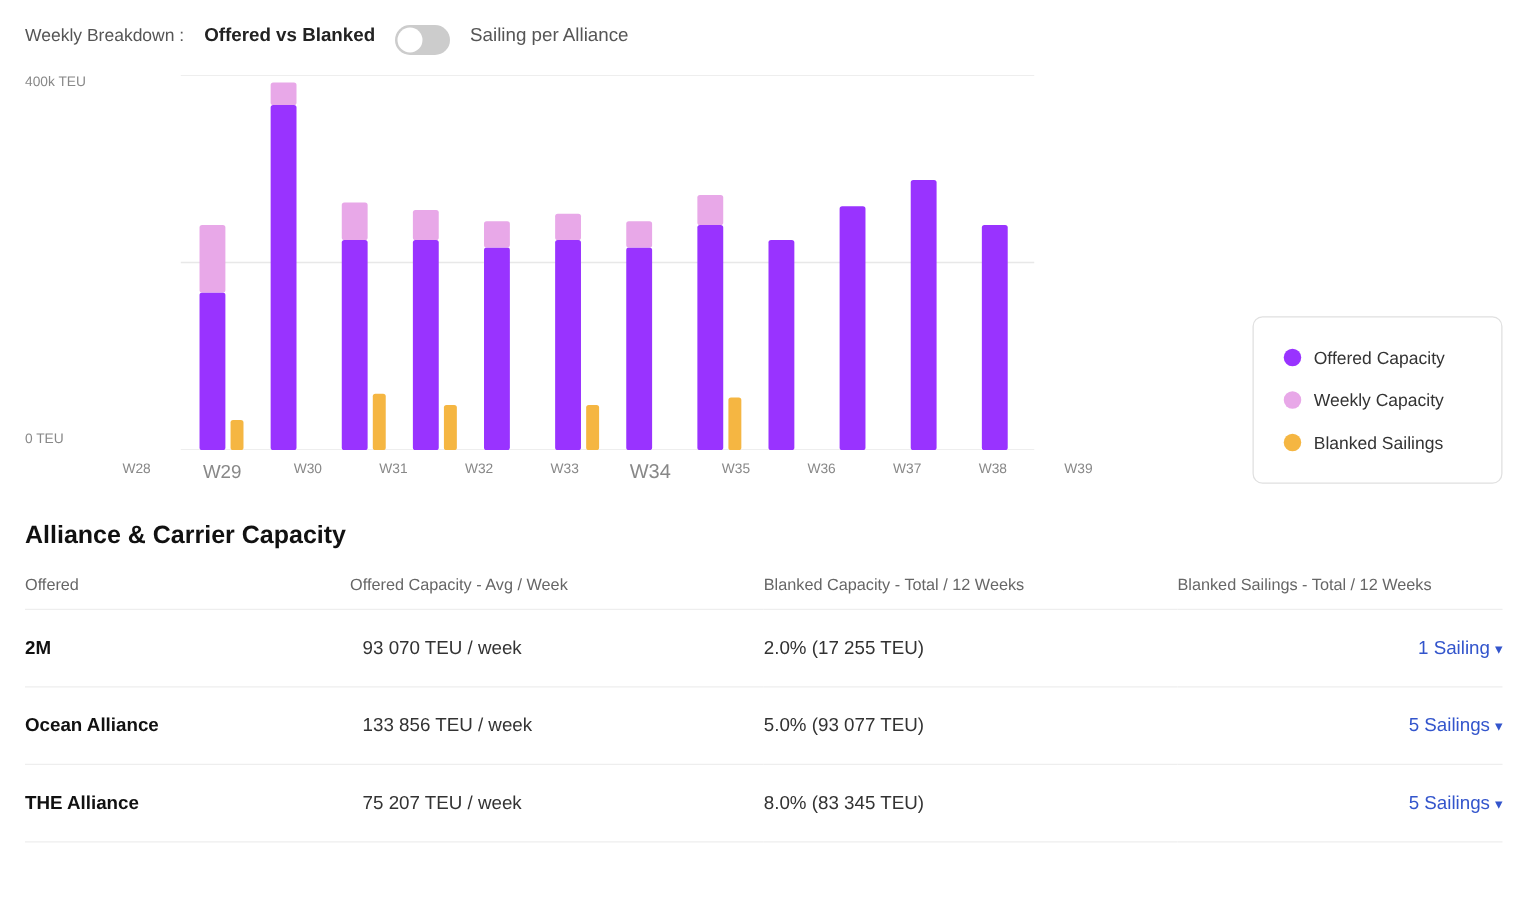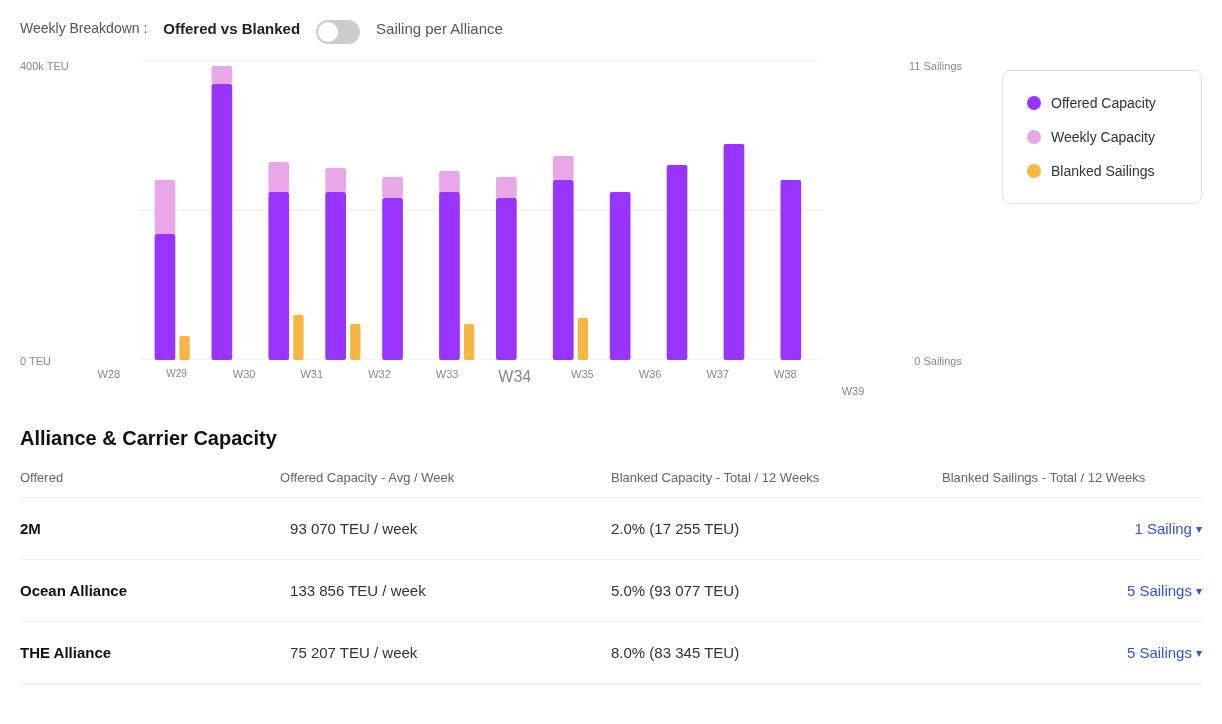--- a/index.html
+++ b/index.html
@@ -37,22 +37,23 @@
       border-radius: 50%;
       position: absolute;
       top: 2px; left: 2px;
       transition: left 0.2s;
     }
     .toggle-label-right { font-size: 15px; color: #555; }
 
     
     .chart-container {
       display: flex;
-      gap: 40px;
+      gap: 30px;
       margin-bottom: 30px;
+      align-items: flex-end;
     }
     .chart-area {
       flex: 1;
       position: relative;
     }
     .chart-y-labels {
       position: absolute;
       left: 0;
       top: 0;
       bottom: 30px;
@@ -161,24 +162,20 @@
   <span class="toggle-label">Offered vs Blanked</span>
   <div class="toggle-switch"></div>
   <span class="toggle-label-right">Sailing per Alliance</span>
 </div>
 
 <div class="chart-container">
   <div class="chart-area">
     <div class="chart-y-labels">
       <span>400k TEU</span>
       <span>0 TEU</span>
-    </div>
-    <div class="chart-right-labels" style="right:0;">
-      <span>11 Sailings</span>
-      <span>0 Sailings</span>
     </div>
     <div class="chart-svg-wrapper">
       <svg class="bars-svg" id="bars-chart" viewBox="0 0 660 290" preserveAspectRatio="xMidYMid meet">
 
         <line x1="0" y1="0" x2="660" y2="0" stroke="#e8e8e8" stroke-width="1"></line>
         <line x1="0" y1="145" x2="660" y2="145" stroke="#e8e8e8" stroke-width="1"></line>
         <line x1="0" y1="290" x2="660" y2="290" stroke="#e8e8e8" stroke-width="1"></line>
       <rect x="14.5" y="168.2" width="20" height="121.8" fill="#9933ff" rx="2"></rect>
           <rect x="14.5" y="116" width="20" height="52.199999999999996" fill="#e8a8e8" rx="2"></rect>
           <rect x="38.5" y="266.8" width="10" height="23.2" fill="#f5b642" rx="2"></rect>
@@ -202,31 +199,31 @@
           <rect x="399.5" y="92.8" width="20" height="23.2" fill="#e8a8e8" rx="2"></rect>
           <rect x="423.5" y="249.4" width="10" height="40.6" fill="#f5b642" rx="2"></rect>
           <rect x="454.5" y="127.6" width="20" height="162.4" fill="#9933ff" rx="2"></rect>
           <rect x="509.5" y="101.5" width="20" height="188.5" fill="#9933ff" rx="2"></rect>
           <rect x="564.5" y="81.20000000000002" width="20" height="208.79999999999998" fill="#9933ff" rx="2"></rect>
           <rect x="619.5" y="116" width="20" height="174" fill="#9933ff" rx="2"></rect>
         </svg>
       
       <div id="week-labels" style="display:flex; justify-content:space-around; margin-top:4px;">
           <span style="font-size: 11px; color: rgb(136, 136, 136); width: 55px; text-align: center;">W28</span>
-          <span style="font-size: 10px; color: rgb(136, 136, 136); width: 55px; text-align: center;">W29</span>
+          <span style="font-size: 15px; color: rgb(136, 136, 136); width: 55px; text-align: center;">W29</span>
           <span style="font-size: 11px; color: rgb(136, 136, 136); width: 55px; text-align: center;">W30</span>
           <span style="font-size: 11px; color: rgb(136, 136, 136); width: 55px; text-align: center;">W31</span>
           <span style="font-size: 11px; color: rgb(136, 136, 136); width: 55px; text-align: center;">W32</span>
           <span style="font-size: 11px; color: rgb(136, 136, 136); width: 55px; text-align: center;">W33</span>
           <span style="font-size: 16px; color: rgb(136, 136, 136); width: 55px; text-align: center;">W34</span>
           <span style="font-size: 11px; color: rgb(136, 136, 136); width: 55px; text-align: center;">W35</span>
           <span style="font-size: 11px; color: rgb(136, 136, 136); width: 55px; text-align: center;">W36</span>
           <span style="font-size: 11px; color: rgb(136, 136, 136); width: 55px; text-align: center;">W37</span>
           <span style="font-size: 11px; color: rgb(136, 136, 136); width: 55px; text-align: center;">W38</span>
-          <span style="font-size: 11px; color: rgb(136, 136, 136); width: 55px; text-align: center; margin-top: 17px;">W39</span>
+          <span style="font-size: 11px; color: rgb(136, 136, 136); width: 55px; text-align: center;">W39</span>
         </div>
     </div>
   </div>
 
   <div class="legend-box">
     <div class="legend-item">
       <div class="legend-dot" style="background:#9933ff;"></div>
       <span>Offered Capacity</span>
     </div>
     <div class="legend-item">

